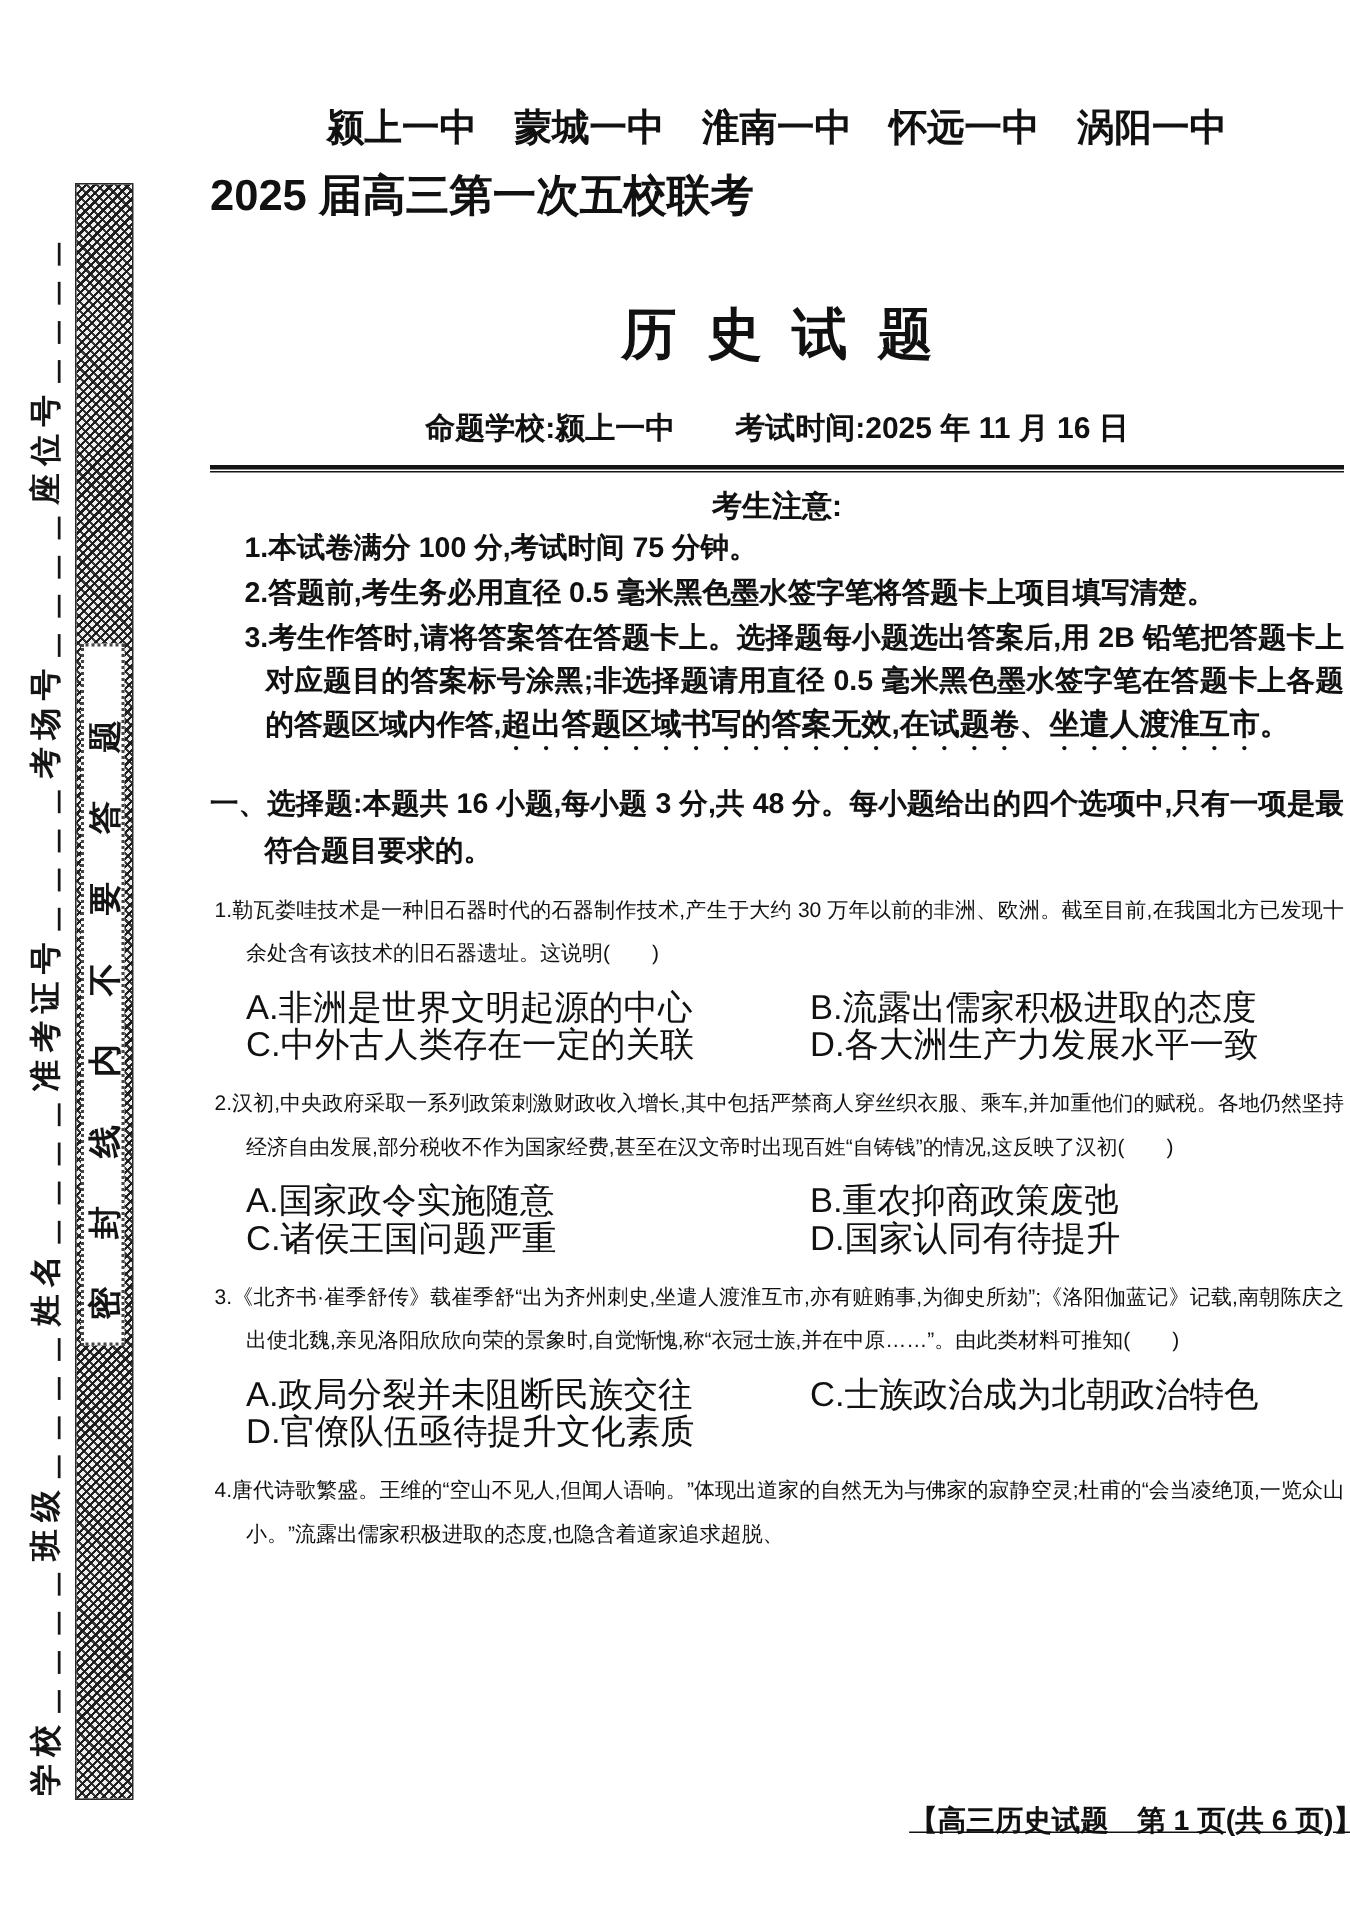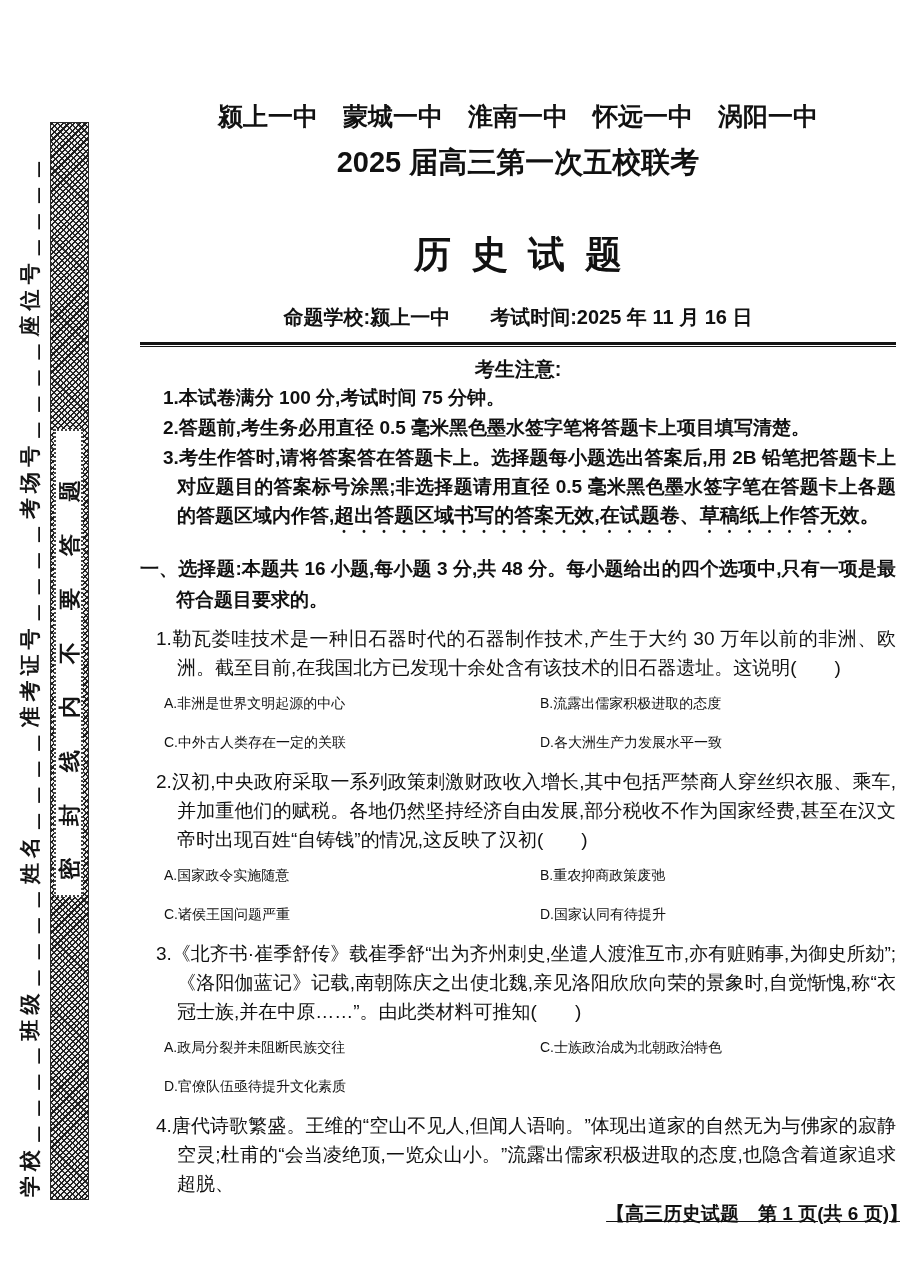--- a/index.html
+++ b/index.html
@@ -32,24 +32,24 @@
     background:#fff; border:2px dotted #444;
   }
   .seal-text {
     position:absolute; left:-218px; top:220px; width:460px; height:26px;
     transform:rotate(-90deg); transform-origin:center;
     font-size:22px; font-weight:bold; letter-spacing:32px;
     text-align:center; white-space:nowrap; color:#141414;
   }
 
   
-  .content { position:absolute; left:140px; top:0; width:756px; padding-top:100px; }
+  .content { position:absolute; left:140px; top:16px; width:756px; padding-top:52px; }
 
   .schools   { font-size:25px; font-weight:bold; text-align:center; white-space:nowrap; }
-  .exam-name { font-size:29px; font-weight:bold; text-align:center; margin-top:10px; }
+  .exam-name { font-size:29px; font-weight:bold; text-align:left; margin-top:10px; }
   .subject-title {
     font-size:37px; font-weight:bold; text-align:center;
     letter-spacing:20px; text-indent:20px; margin-top:47px;
   }
   .meta { font-size:20px; font-weight:bold; text-align:center; margin-top:24px; }
 
   .rule { margin-top:11px; height:5px; border-top:3px solid #151515; border-bottom:1px solid #151515; }
 
   .notice-title { font-size:20px; font-weight:bold; margin-top:9px;text-align:center; }
   .notice-item  {
@@ -64,26 +64,26 @@
     text-emphasis:filled dot #111; text-emphasis-position:under right;
   }
 
   .section-header {
     font-size:19px; font-weight:bold; line-height:31px; margin-top:16px;
     padding-left:36px; text-indent:-36px; text-align:justify;
   }
 
   .question { margin-top:9px; }
   .stem {
-    font-size:19px; line-height:29px; margin-left:16px;
+    font-size:14px; line-height:29px; margin-left:3px;
     padding-left:21px; text-indent:-21px; text-align:justify;
   }
   .options {
-    display:grid; grid-template-columns:376px 1fr; row-gap:14px;
-    margin:9px 0 12px 24px; font-size:14px; line-height:25px;
+    display:grid; grid-template-columns:376px 1fr; 
+    margin:9px 0 12px 24px; font-size:23px; line-height:25px;
   }
 
   .footer {
     position:absolute; left:152px; top:1201px; width:756px;
     font-size:19px; font-weight:bold; text-align:right;text-decoration:underline;
   }
 </style>
 </head>
 <body>
 
@@ -102,21 +102,21 @@
     <div class="schools">颍上一中　蒙城一中　淮南一中　怀远一中　涡阳一中</div>
     <div class="exam-name">2025 届高三第一次五校联考</div>
     <div class="subject-title">历史试题</div>
     <div class="meta">命题学校:颍上一中　　考试时间:2025 年 11 月 16 日</div>
 
     <div class="rule"></div>
 
     <div class="notice-title">考生注意:</div>
     <div class="notice-item">1.本试卷满分 100 分,考试时间 75 分钟。</div>
     <div class="notice-item">2.答题前,考生务必用直径 0.5 毫米黑色墨水签字笔将答题卡上项目填写清楚。</div>
-    <div class="notice-item"><span>3.考生作答时,请将答案答在答题卡上。选择题每小题选出答案后,用 2B 铅笔把答题卡上对应题目的答案标号涂黑;非选择题请用直径 0.5 毫米黑色墨水签字笔在答题卡上各题的答题区域内作答,</span><span class="emph">超出答题区域书写的答案无效,在试题卷、草稿纸上作答无效。</span></div>
+    <div class="notice-item"><span>3.考生作答时,请将答案答在答题卡上。选择题每小题选出答案后,用 2B 铅笔把答题卡上对应题目的答案标号涂黑;非选择题请用直径 0.5 毫米黑色墨水签字笔在答题卡上各题的答题区域内作答,</span><span class="emph">超出答题区域书写的答案无效,在试题卷、坐遣人渡淮互市。</span></div>
 
     <div class="section-header">一、选择题:本题共 16 小题,每小题 3 分,共 48 分。每小题给出的四个选项中,只有一项是最符合题目要求的。</div>
 
     <div class="question">
       <p class="stem"><span>1.</span><span>勒瓦娄哇技术是一种旧石器时代的石器制作技术,产生于大约 30 万年以前的非洲、欧洲。截至目前,在我国北方已发现十余处含有该技术的旧石器遗址。这说明(　　)</span></p>
       <div class="options">
         <span>A.非洲是世界文明起源的中心</span>
         <span>B.流露出儒家积极进取的态度</span>
         <span>C.中外古人类存在一定的关联</span>
         <span>D.各大洲生产力发展水平一致</span>

